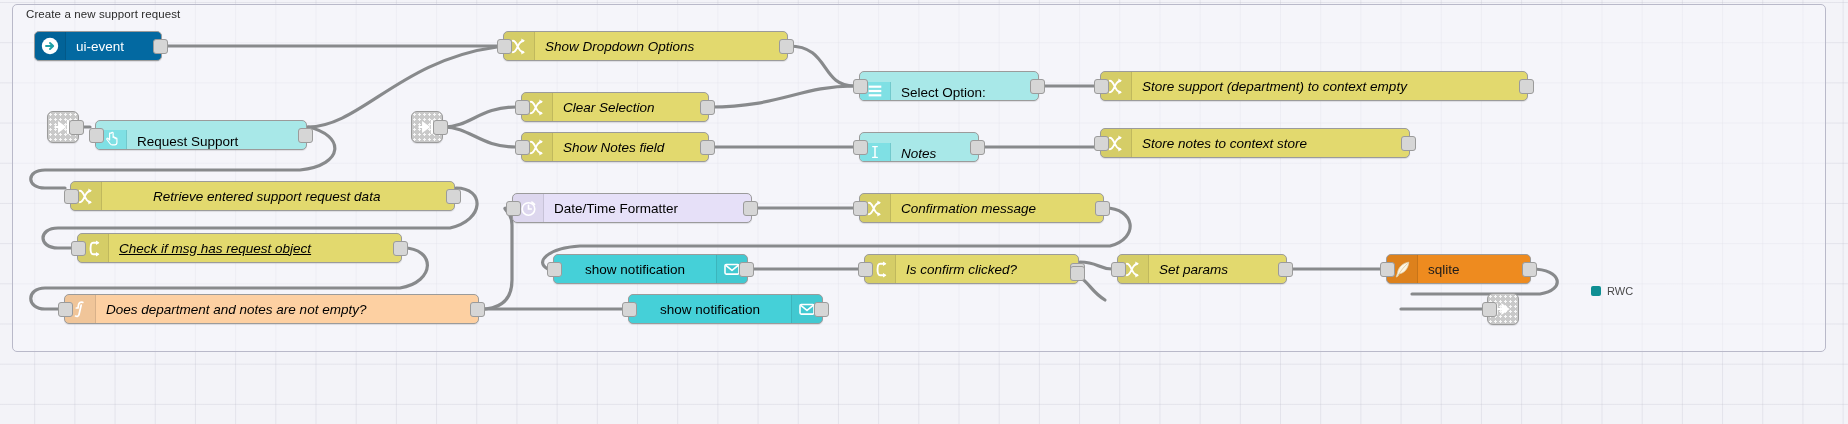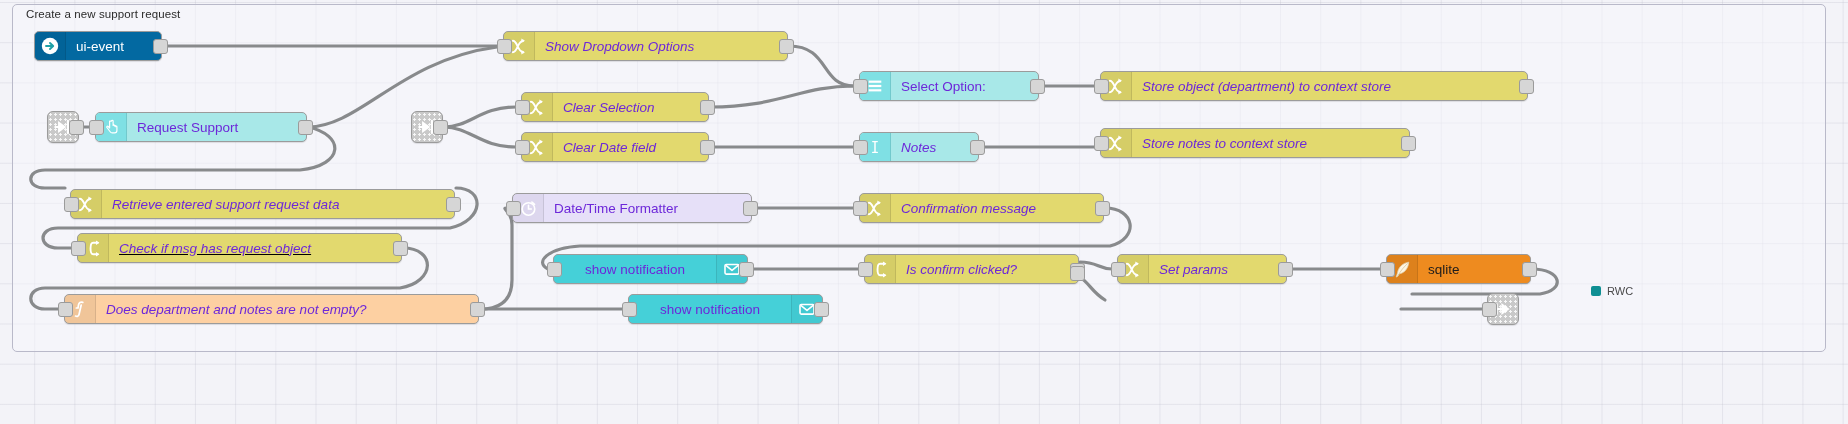--- a/index.html
+++ b/index.html
@@ -59,30 +59,30 @@
   }
   .node .iconbox.right{
     border-right:none;border-left:1px solid rgba(0,0,0,.10);
     border-radius:0 4px 4px 0;
   }
   .node .label{
     flex:1 1 auto;
     display:flex;align-items:center;
     padding:0 10px;
     font-size:13.5px;
-    color:#6d28d9;
+    color:#000000;
     white-space:nowrap;
   }
   .node .label.it{font-style:italic;}
   .node .label.center{justify-content:center;}
 
   
   .n-change{background:#e2d96e;}
   .n-switch{background:#e2d96e;}
-  .n-ui{background:#a8e8e8;}
+  .n-ui{background:#a8e8e8;align-items:flex-end;}
   .n-uievent{background:#0369a1;}
   .n-uievent .label{color:#ffffff;}
   .n-func{background:#fdd0a2;}
   .n-datetime{background:#e6e0f8;}
   .n-notify{background:#45d0d8;}
   .n-sqlite{background:#ee8b1f;}
   .n-sqlite .label{color:#1c1c1c;}
 
   
   .port{
@@ -224,26 +224,26 @@
   </div>
 
   <div class="node n-change" style="left:1100px;top:71px;width:428px;">
     <div class="iconbox">
       <svg class="ic" width="19" height="19" viewBox="0 0 20 20">
           <path d="M3 4 C8 4, 8 16, 14 16 M3 16 C8 16, 8 4, 14 4" stroke="#fff" stroke-width="2" fill="none" stroke-linecap="round"></path>
           <path d="M12 1.6 L15.6 4 L12 6.4" fill="#fff"></path>
           <path d="M12 13.6 L15.6 16 L12 18.4" fill="#fff"></path>
         </svg>
     </div>
-    <div class="label it">Store object (department) to context store</div>
-    <span class="port in"></span>
-    <span class="port out"></span>
-  </div>
-
-  <div class="node n-ui" style="left:95px;top:112px;width:212px;">
+    <div class="label it">Store support (department) to context empty</div>
+    <span class="port in"></span>
+    <span class="port out"></span>
+  </div>
+
+  <div class="node n-ui" style="left:95px;top:120px;width:212px;">
     <div class="iconbox" style="background:#7fe0e4;">
       <svg class="ic" width="19" height="19" viewBox="0 0 20 20">
           <path d="M8 3.2 v7.3 l-1.6-1.7 c-0.7-0.7-1.9,0.4-1.2,1.2 l3.2,4.2 c0.5,0.7 1.1,1.5 2.3,1.5 h2.6 c1.5,0 2.4-1 2.4-2.5 V9.2 c0-0.8-1.3-0.8-1.3,0 v-0.7 c0-0.85-1.35-0.85-1.35,0 v-0.6 c0-0.85-1.35-0.85-1.35,0 V3.2 c0-0.95-1.7-0.95-1.7,0 z" fill="none" stroke="#fff" stroke-width="1.25" stroke-linejoin="round"></path>
         </svg>
     </div>
     <div class="label">Request Support</div>
     <span class="port in"></span>
     <span class="port out"></span>
   </div>
 
@@ -261,21 +261,21 @@
   </div>
 
   <div class="node n-change" style="left:521px;top:132px;width:188px;">
     <div class="iconbox">
       <svg class="ic" width="19" height="19" viewBox="0 0 20 20">
           <path d="M3 4 C8 4, 8 16, 14 16 M3 16 C8 16, 8 4, 14 4" stroke="#fff" stroke-width="2" fill="none" stroke-linecap="round"></path>
           <path d="M12 1.6 L15.6 4 L12 6.4" fill="#fff"></path>
           <path d="M12 13.6 L15.6 16 L12 18.4" fill="#fff"></path>
         </svg>
     </div>
-    <div class="label it">Clear Date field</div>
+    <div class="label it">Show Notes field</div>
     <span class="port in"></span>
     <span class="port out"></span>
   </div>
 
   <div class="node n-ui" style="left:859px;top:132px;width:120px;">
     <div class="iconbox" style="background:#7fe0e4;">
       <svg class="ic" width="18" height="18" viewBox="0 0 20 20">
           <path d="M7.5 4 h5 M7.5 16 h5 M10 4 v12" stroke="#fff" stroke-width="1.6" fill="none" stroke-linecap="round"></path>
         </svg>
     </div>
@@ -290,21 +290,21 @@
           <path d="M3 4 C8 4, 8 16, 14 16 M3 16 C8 16, 8 4, 14 4" stroke="#fff" stroke-width="2" fill="none" stroke-linecap="round"></path>
           <path d="M12 1.6 L15.6 4 L12 6.4" fill="#fff"></path>
           <path d="M12 13.6 L15.6 16 L12 18.4" fill="#fff"></path>
         </svg>
     </div>
     <div class="label it">Store notes to context store</div>
     <span class="port in"></span>
     <span class="port out"></span>
   </div>
 
-  <div class="node n-change" style="left:70px;top:189px;width:385px;">
+  <div class="node n-change" style="left:70px;top:181px;width:385px;gap:41px;">
     <div class="iconbox">
       <svg class="ic" width="19" height="19" viewBox="0 0 20 20">
           <path d="M3 4 C8 4, 8 16, 14 16 M3 16 C8 16, 8 4, 14 4" stroke="#fff" stroke-width="2" fill="none" stroke-linecap="round"></path>
           <path d="M12 1.6 L15.6 4 L12 6.4" fill="#fff"></path>
           <path d="M12 13.6 L15.6 16 L12 18.4" fill="#fff"></path>
         </svg>
     </div>
     <div class="label it">Retrieve entered support request data</div>
     <span class="port in"></span>
     <span class="port out"></span>

